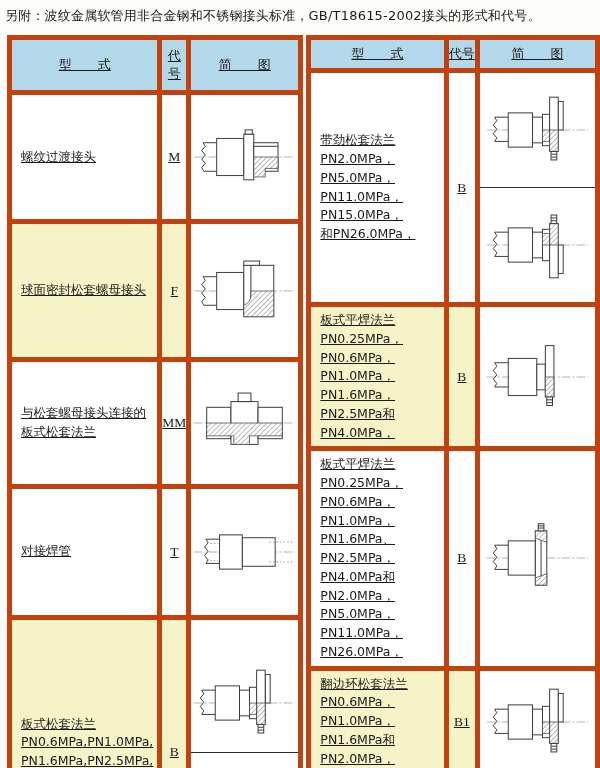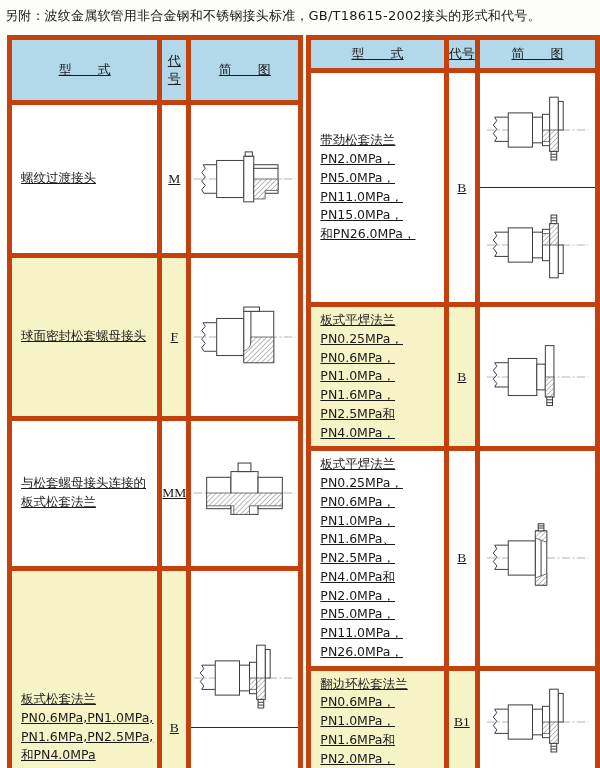--- a/index.html
+++ b/index.html
@@ -199,20 +199,31 @@
 板式松套法兰</td>
         <td class="code">MM</td>
         <td class="diag">
               <div class="dwrap">
           <svg class="dsvg" viewBox="0 0 150 100" aria-label="male-male-adapter-diagram">
                   <use href="#d-mm"></use>
                 </svg>
         </div>
             </td>
       </tr>
+      <tr class="r5">
+        <td class="type">对接焊管</td>
+        <td class="code">T</td>
+        <td class="diag">
+              <div class="dwrap">
+          <svg class="dsvg" viewBox="0 0 150 100" aria-label="butt-weld-pipe-diagram">
+                  <use href="#d-t"></use>
+                </svg>
+        </div>
+            </td>
+      </tr>
       <tr class="r6 hl">
         <td class="type">板式松套法兰
 PN0.6MPa,PN1.0MPa,
 PN1.6MPa,PN2.5MPa,
 和PN4.0MPa</td>
         <td class="code">B</td>
         <td class="diag">
           <div class="half">
             <svg class="dsvg" viewBox="0 0 150 100" aria-label="plate-loose-flange-front-view-diagram">
                   <use href="#d-bt"></use>

